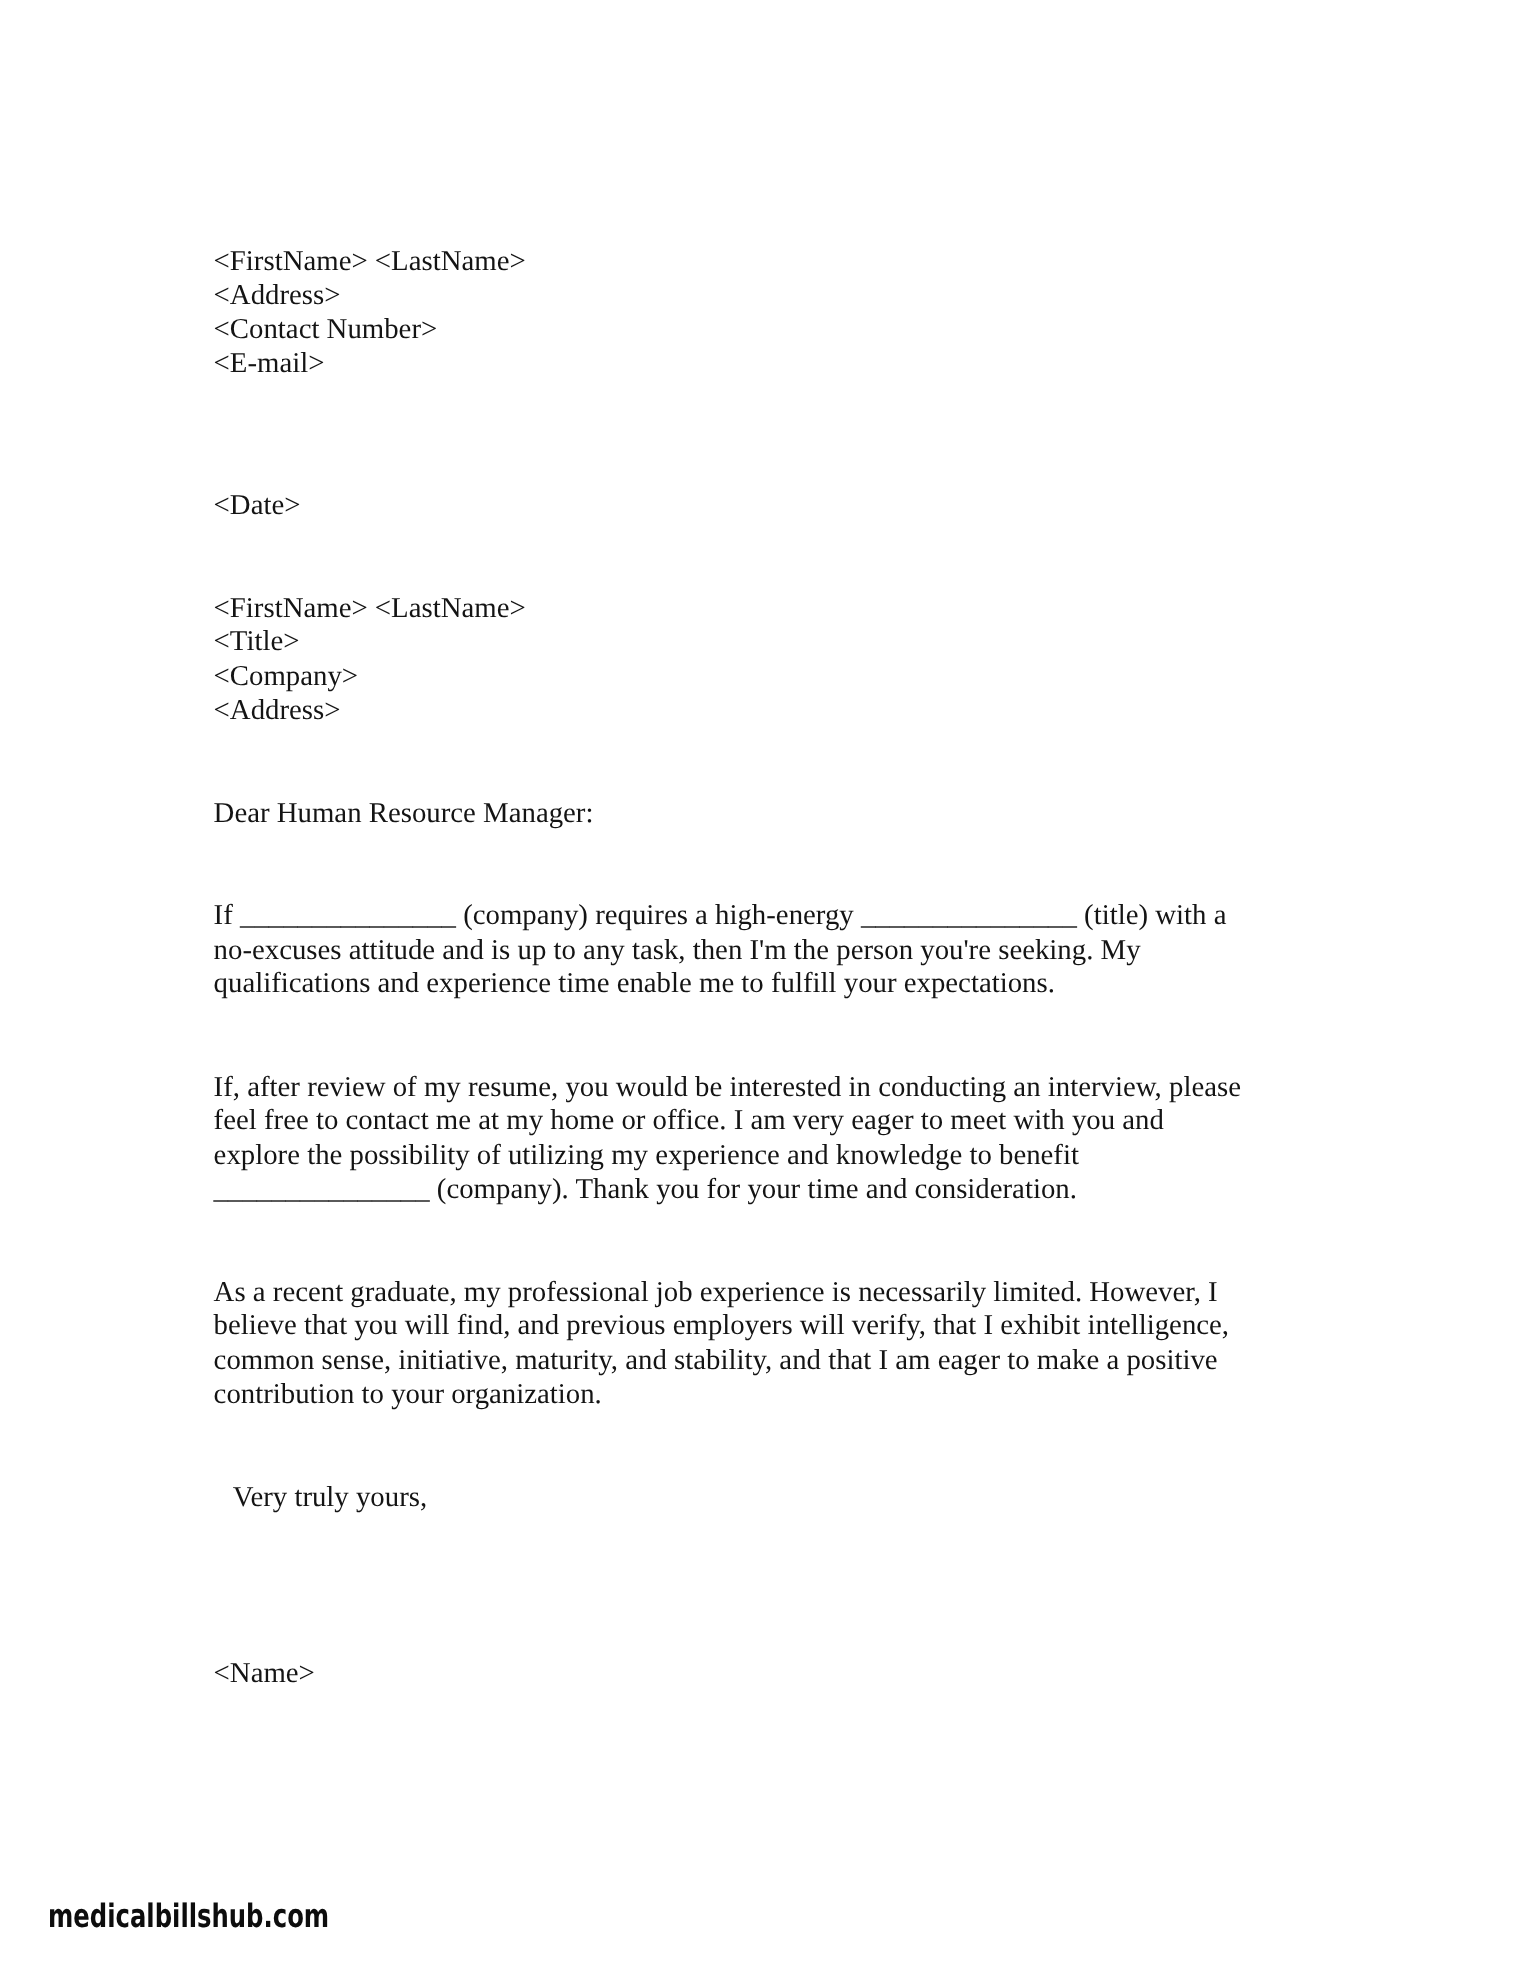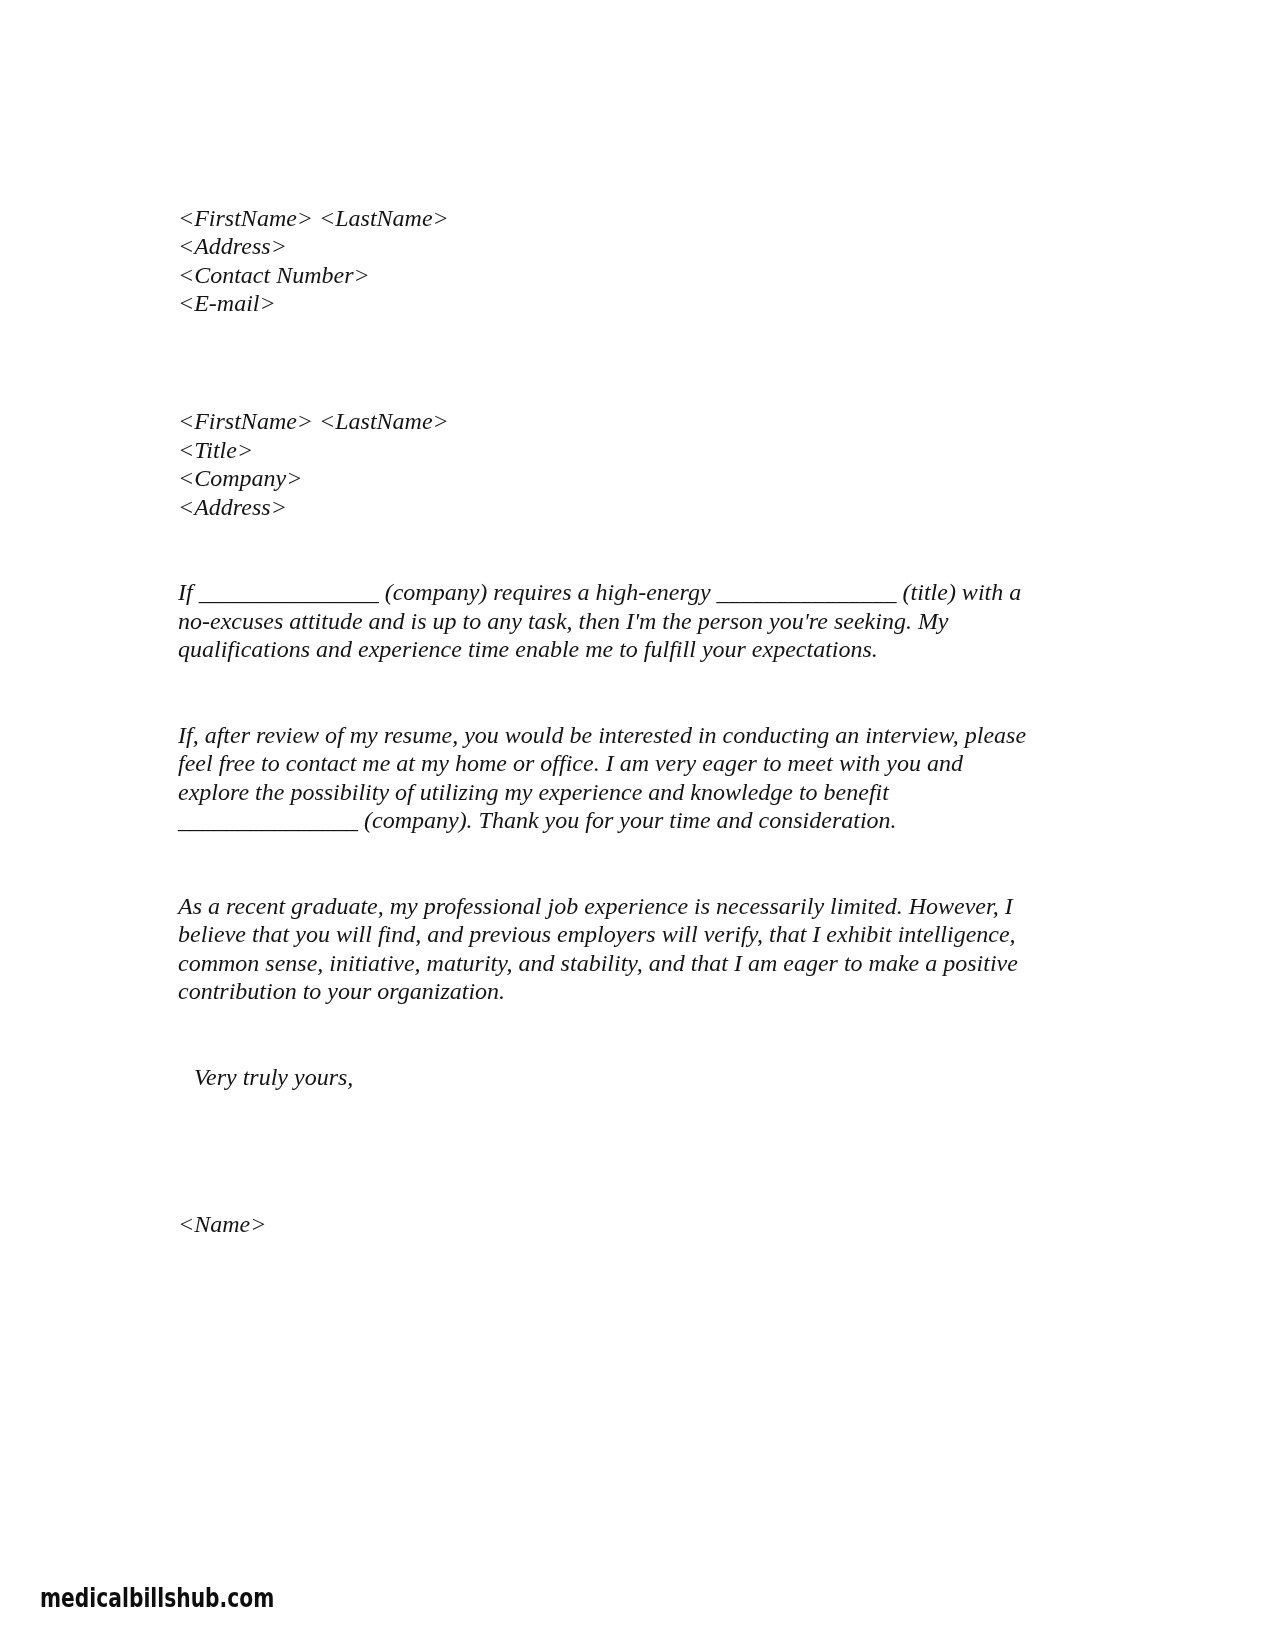--- a/index.html
+++ b/index.html
@@ -17,21 +17,21 @@
   }
   .letter {
     position: absolute;
     left: 178px;
     top: 175px;
     width: 880px;
     font-size: 24px;
     line-height: 28.5px;
     white-space: pre-line;
   }
-  .block { margin: 0 0 28.5px 0; font-style: italic; }
+  .block { margin: 0 0 28.5px 0; }
   .block.sender-gap { margin-bottom: 61px; }
   .block.closing-gap { margin-bottom: 90px; margin-left: 16px; }
   .block.last { margin-bottom: 0; }
   .watermark {
     position: absolute;
     left: 40px;
     top: 1582px;
     font-family: "DejaVu Sans", sans-serif;
     font-size: 27px;
     font-weight: 700;
@@ -43,24 +43,26 @@
 </style>
 </head>
 <body>
 
 <div class="page">
   <div class="letter">
     <div class="block sender-gap">&lt;FirstName&gt; &lt;LastName&gt;
 &lt;Address&gt;
 &lt;Contact Number&gt;
 &lt;E-mail&gt;</div>
+    <div class="block">&lt;Date&gt;</div>
     <div class="block">&lt;FirstName&gt; &lt;LastName&gt;
 &lt;Title&gt;
 &lt;Company&gt;
 &lt;Address&gt;</div>
+    <div class="block">Dear Human Resource Manager:</div>
     <div class="block">If _______________ (company) requires a high-energy _______________ (title) with a
 no-excuses attitude and is up to any task, then I'm the person you're seeking. My
 qualifications and experience time enable me to fulfill your expectations.</div>
     <div class="block">If, after review of my resume, you would be interested in conducting an interview, please
 feel free to contact me at my home or office. I am very eager to meet with you and
 explore the possibility of utilizing my experience and knowledge to benefit
 _______________ (company). Thank you for your time and consideration.</div>
     <div class="block">As a recent graduate, my professional job experience is necessarily limited. However, I
 believe that you will find, and previous employers will verify, that I exhibit intelligence,
 common sense, initiative, maturity, and stability, and that I am eager to make a positive

